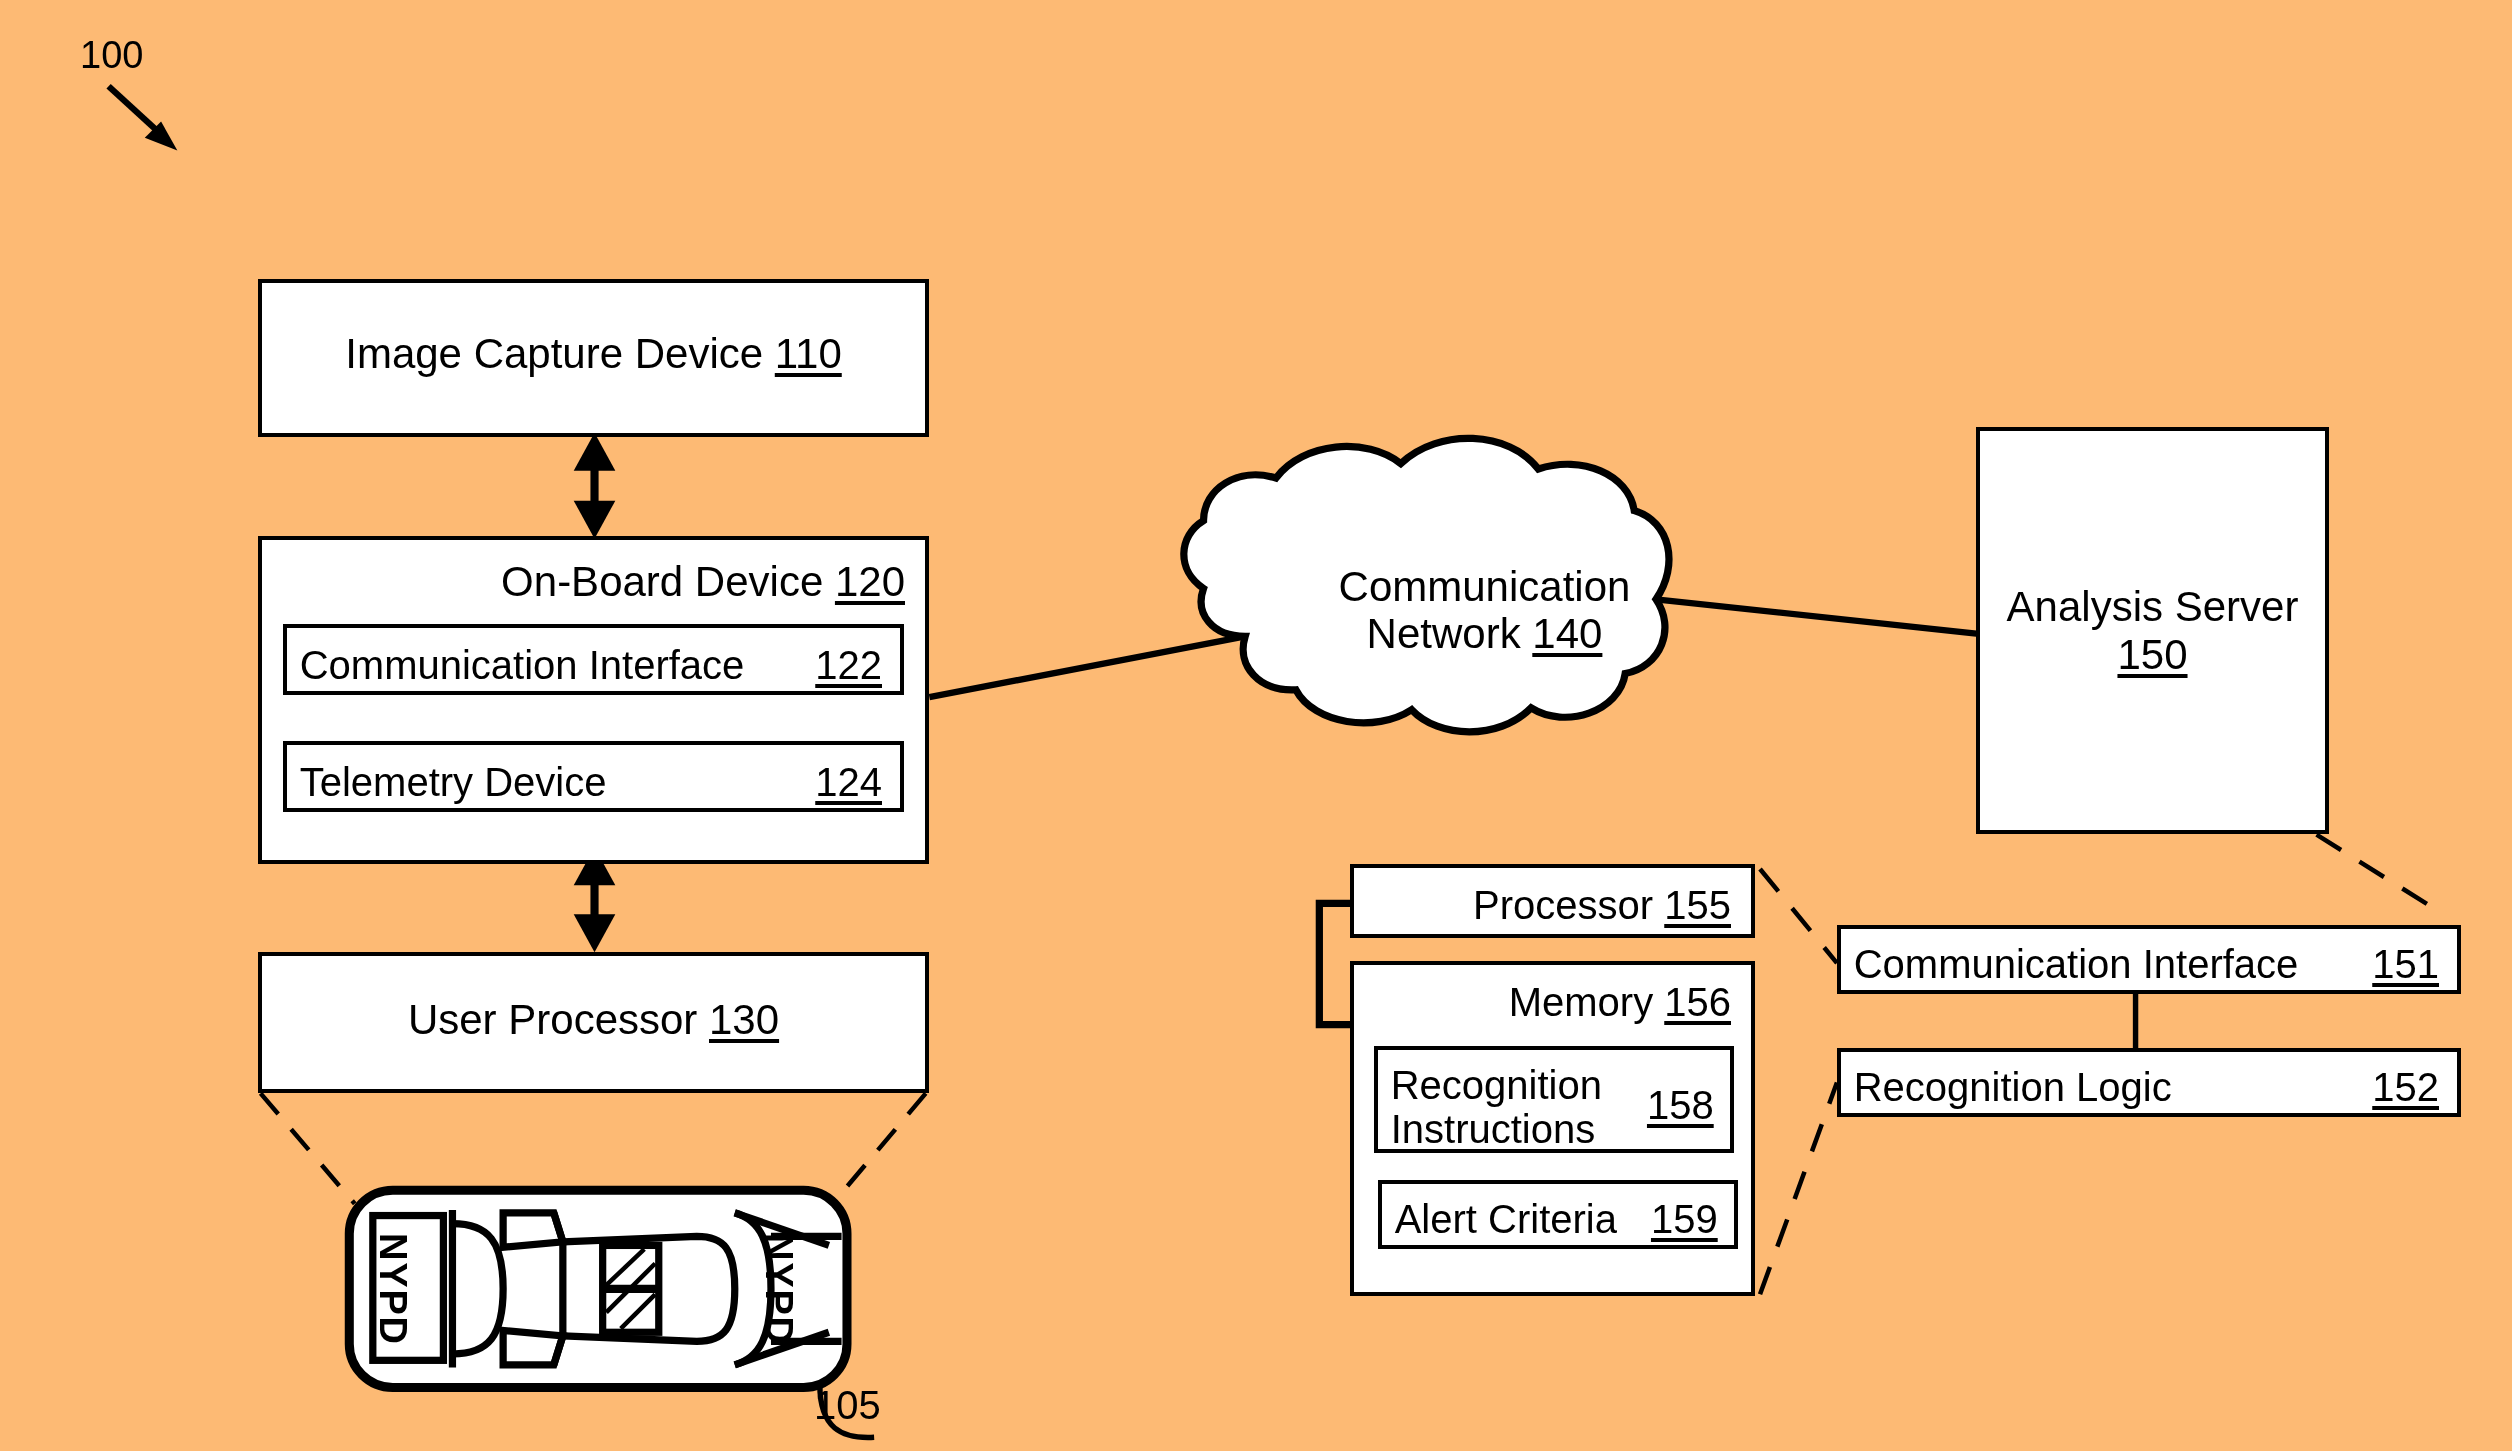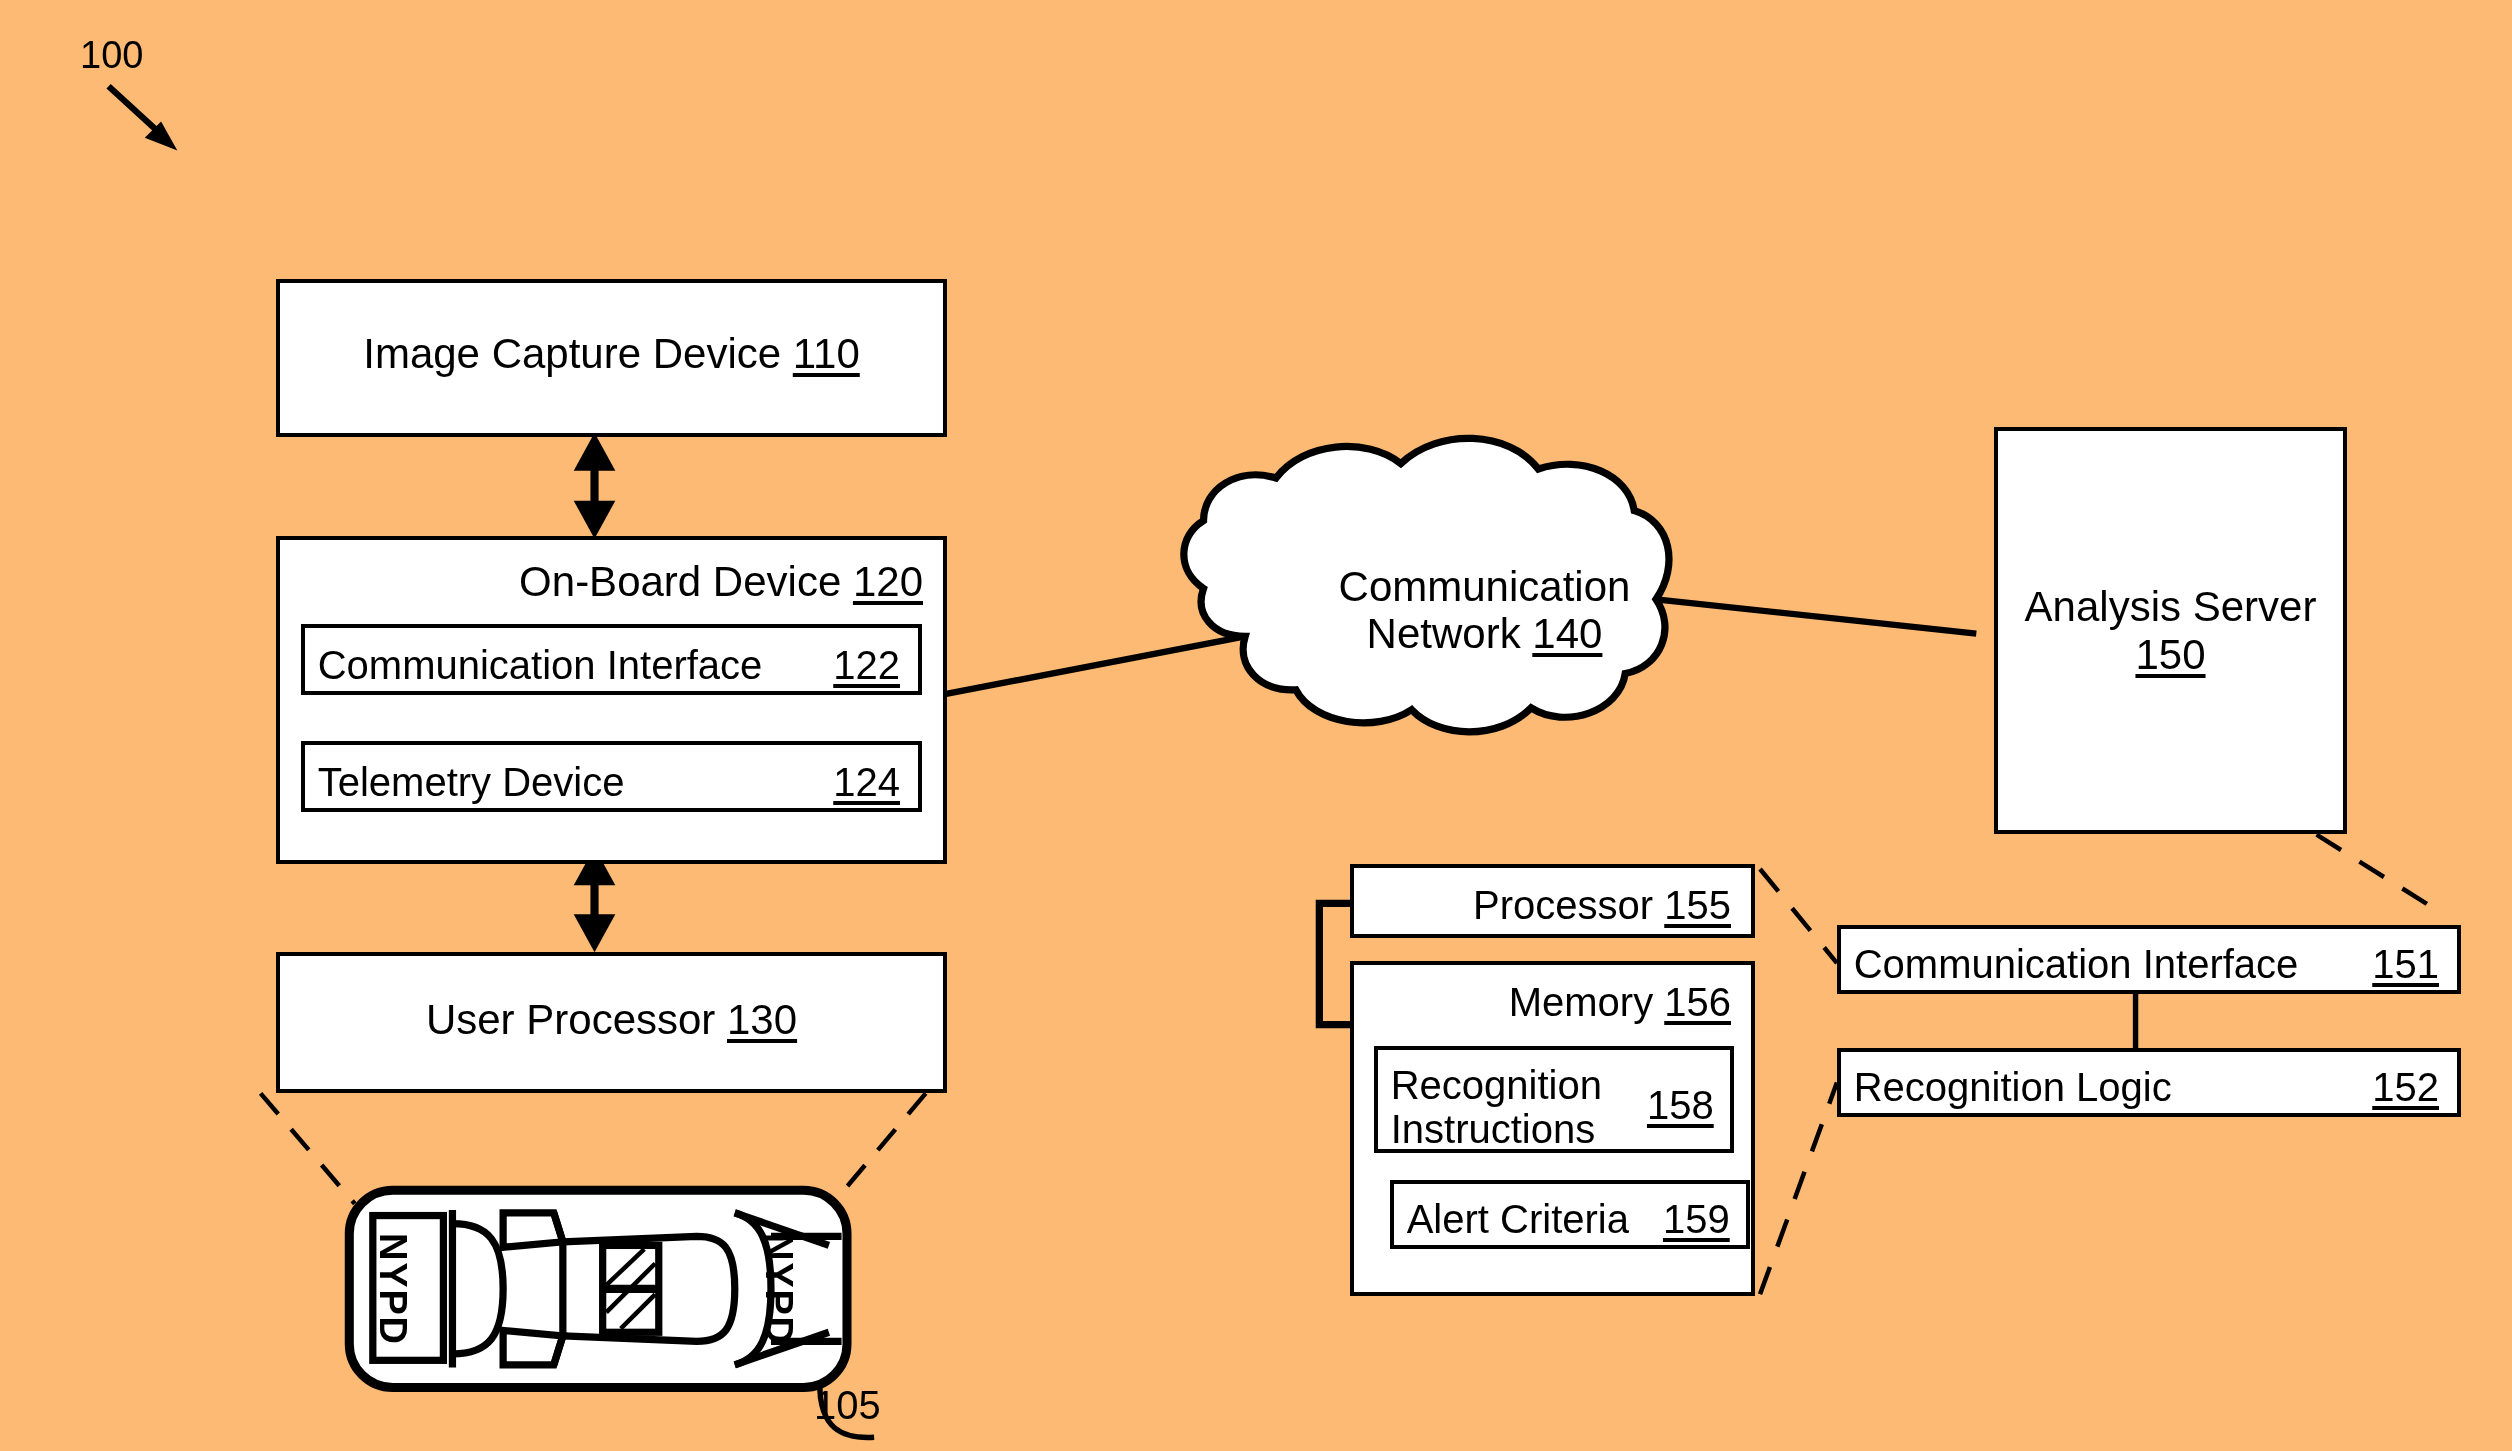--- a/index.html
+++ b/index.html
@@ -25,21 +25,20 @@
     top: 0;
     width: 2512px;
     height: 1452px;
     pointer-events: none;
   }
   .box {
     position: absolute;
     box-sizing: border-box;
     border: 4.5px solid #000;
     background: #ffffff;
-    margin-left: 18px;
   }
   .inner-box {
     position: absolute;
     box-sizing: border-box;
     border: 4.5px solid #000;
     background: #ffffff;
   }
   .lbl {
     position: absolute;
     font-family: "Liberation Sans", sans-serif;
@@ -266,20 +265,20 @@
     </div>
 
     <div class="inner-box" style="left:20px; top:81px; width:360px; height:107px;text-decoration:underline;">
       <div class="lbl" style="left:12.7px; top:12.7px; font-size:40px;">
         <div>Recognition</div>
         <div>Instructions</div>
       </div>
       <div class="row-ref ref" style="right:16.3px; top:33px;">158</div>
     </div>
 
-    <div class="inner-box" style="left:36px; top:215px; width:360px; height:69px;">
+    <div class="inner-box" style="left:24px; top:215px; width:360px; height:69px;">
       <div class="row-label" style="left:12.7px; top:12.7px;">Alert Criteria</div>
       <div class="row-ref ref" style="right:16.3px; top:12.7px;">159</div>
     </div>
   </div>
 
 </div>
 
 
 </body></html>

